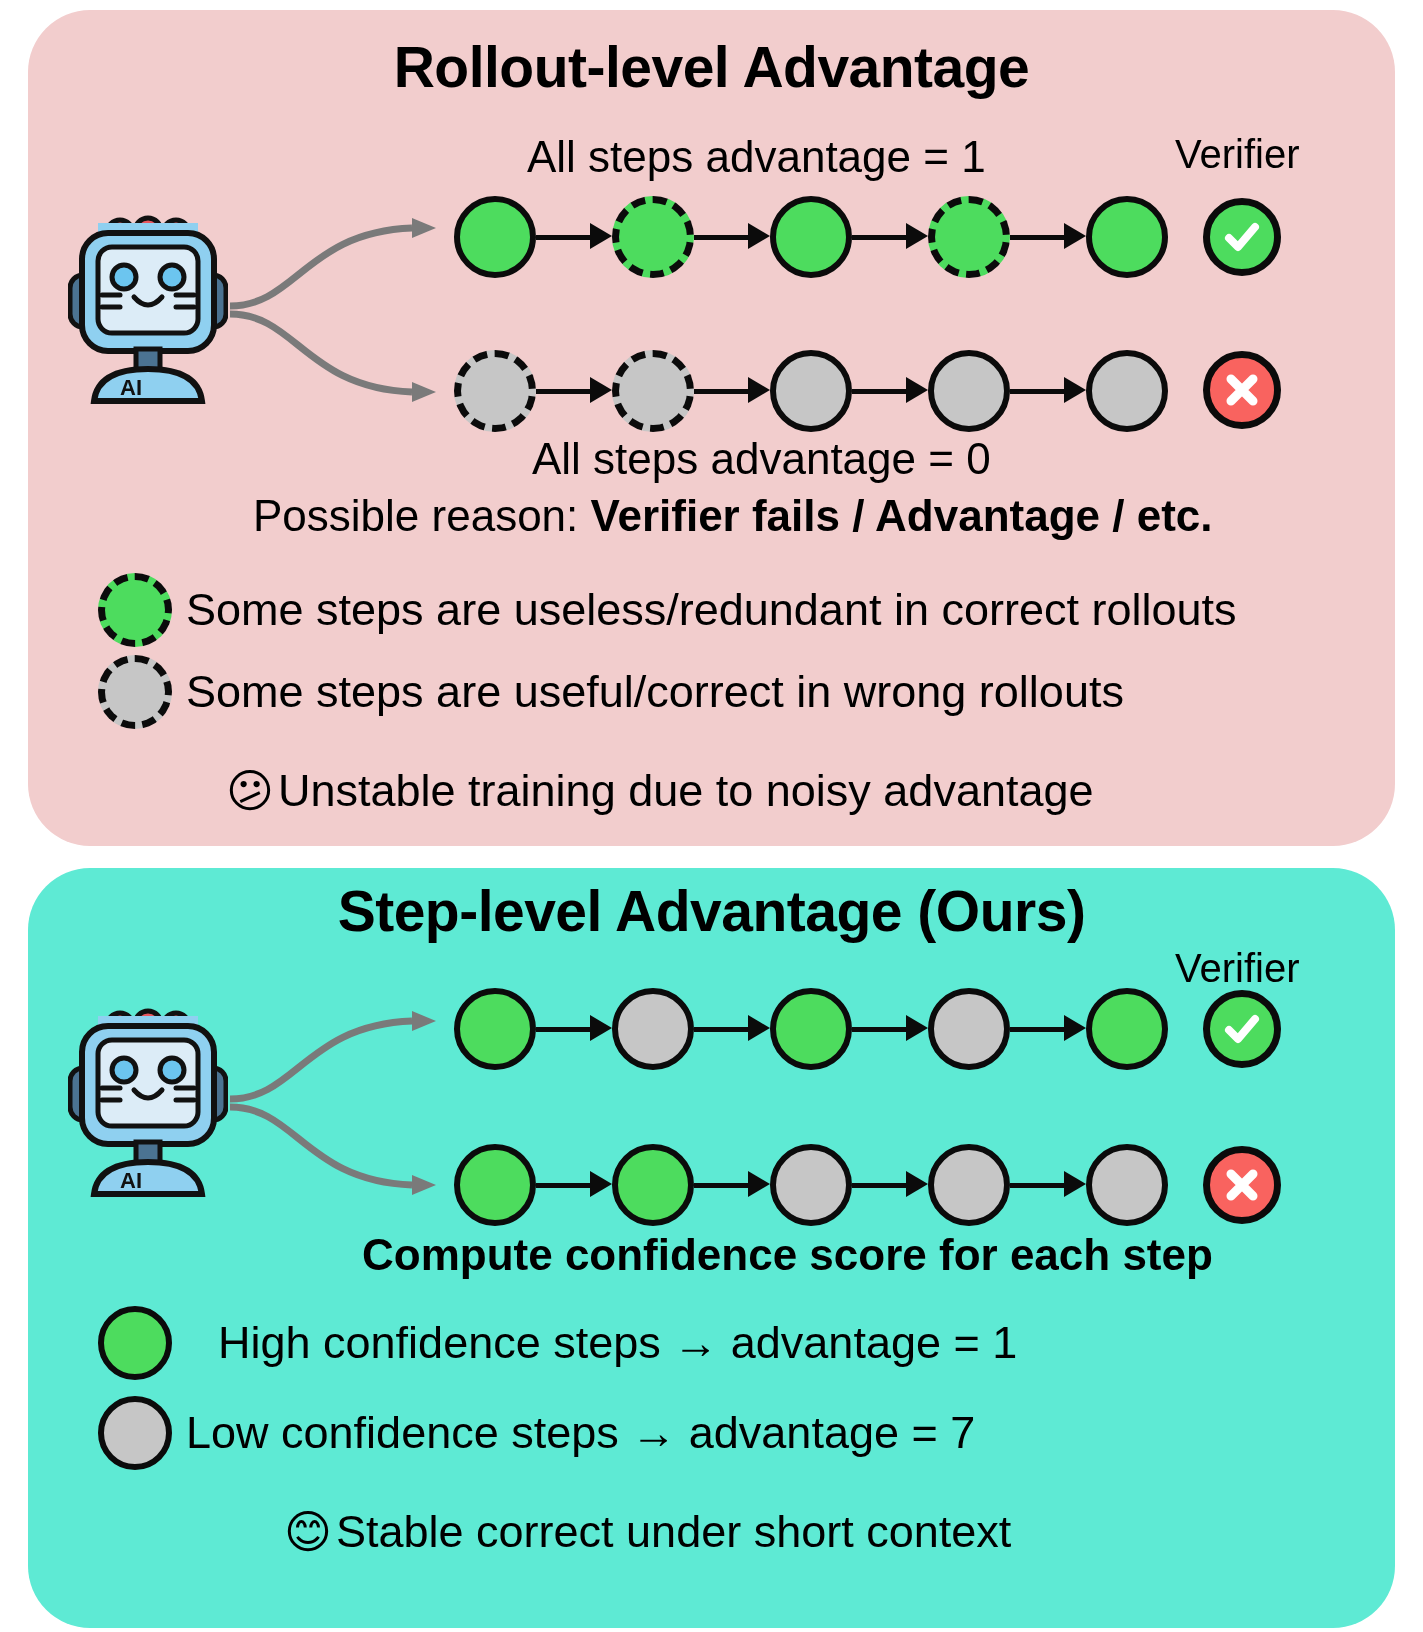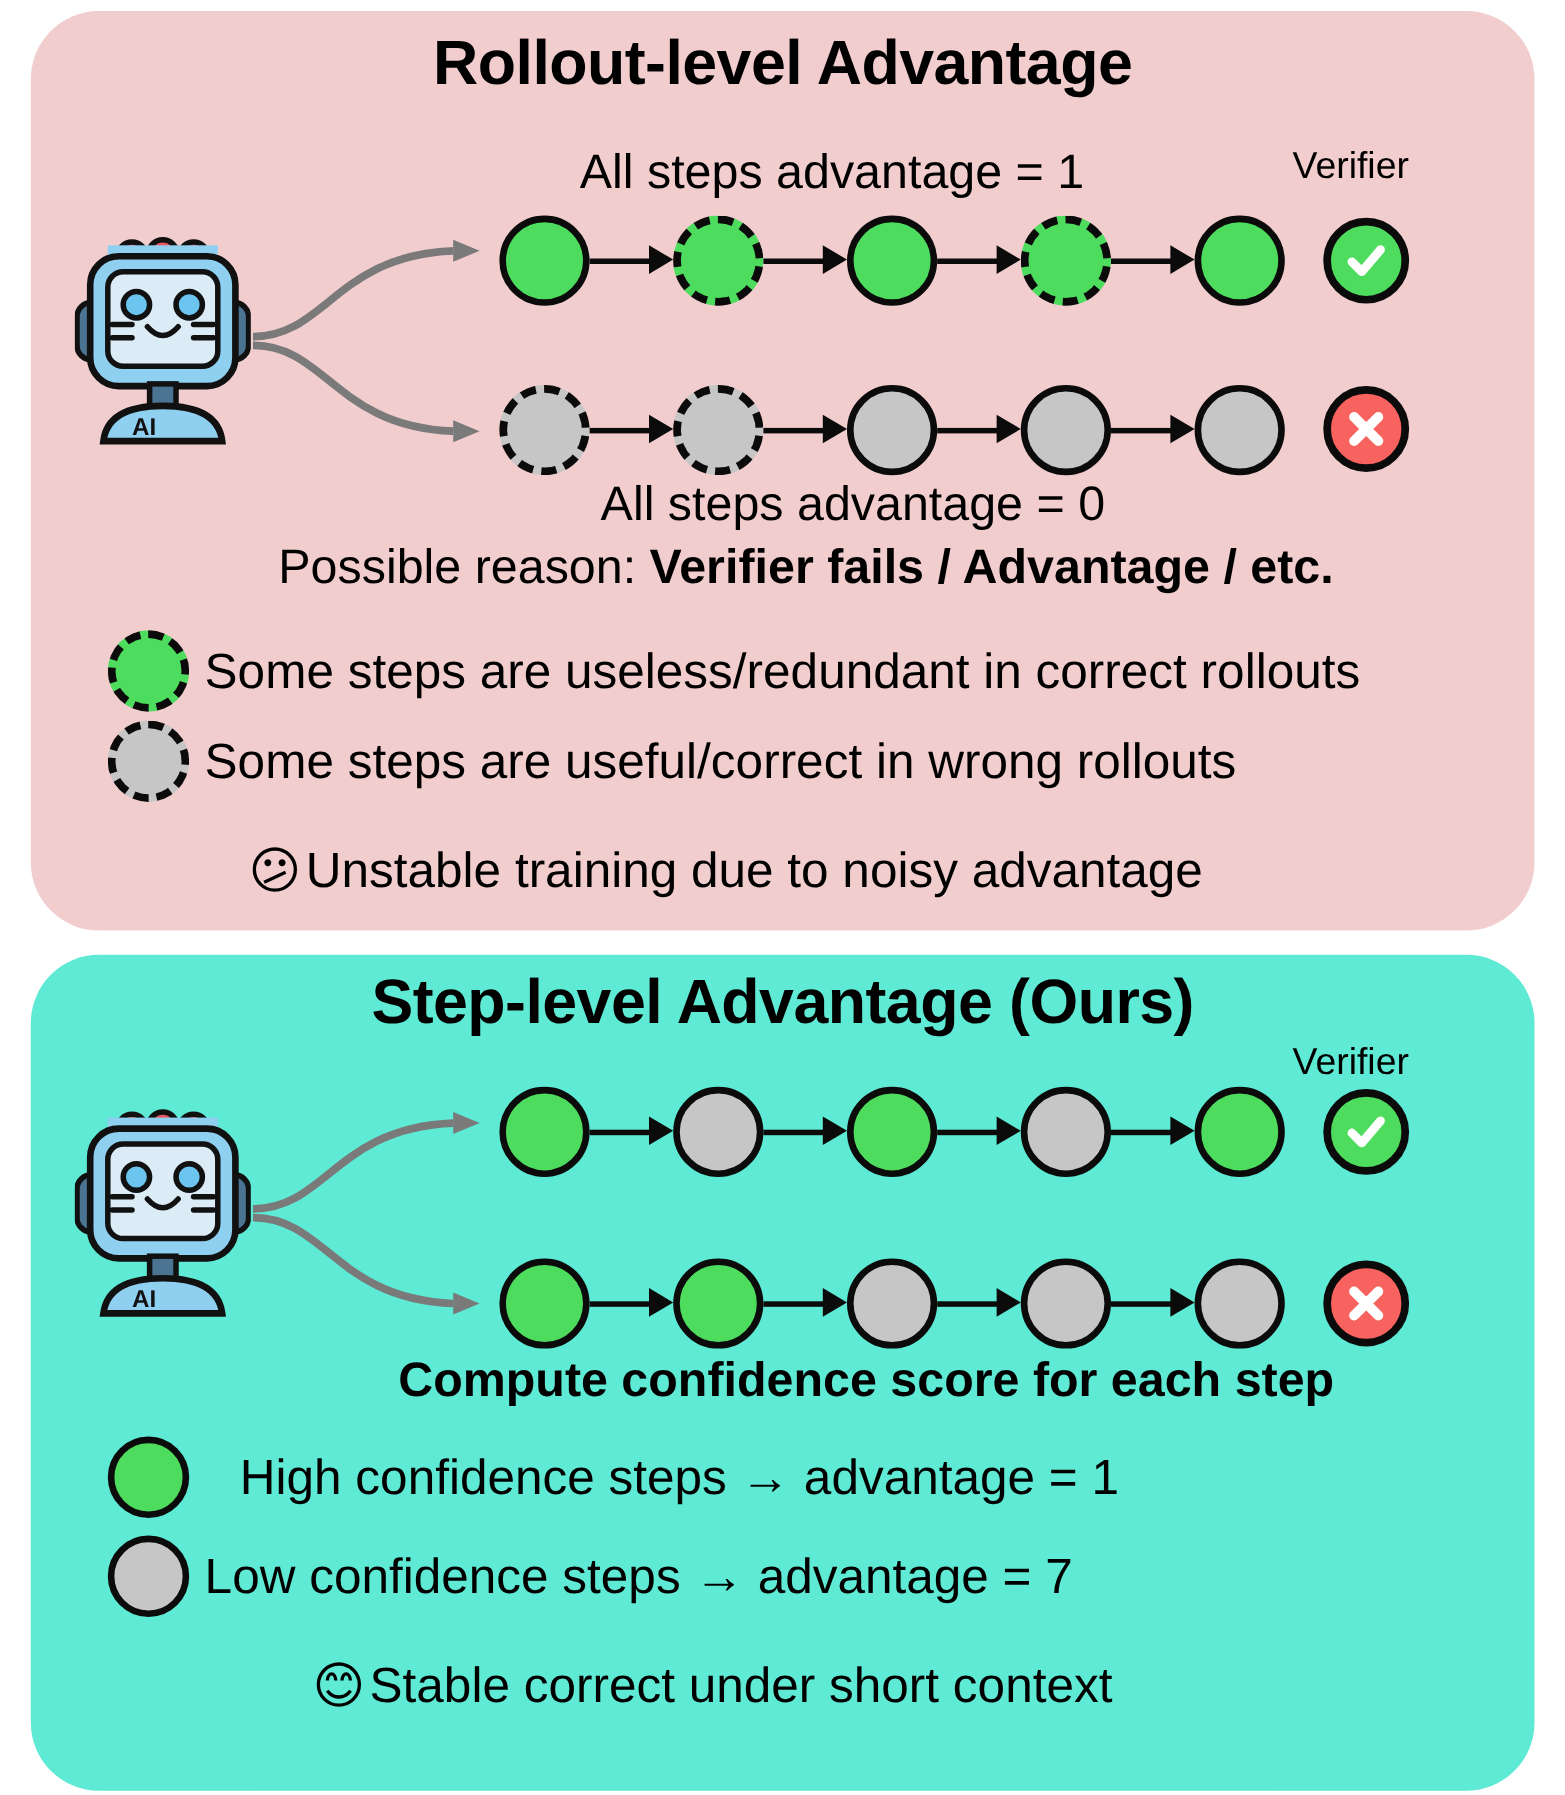--- a/index.html
+++ b/index.html
@@ -12,25 +12,25 @@
     position:absolute;left:28px;width:1367px;
     border-radius:62px;box-sizing:border-box;
   }
   #panel-rollout{top:10px;height:836px;background:#f2cdcd;}
   #panel-step{top:868px;height:760px;background:#5eead4;}
 
   .panel-title{
     text-align:center;font-weight:bold;color:#000;
     letter-spacing:-0.5px;
   }
-  #panel-rollout .panel-title{font-size:57px;margin-top:14px;}
+  #panel-rollout .panel-title{font-size:57px;margin-top:24px;}
   #panel-step .panel-title{font-size:57px;margin-top:10px;}
 
   .verifier-label{
-    position:absolute;font-size:34px;color:#000;white-space:nowrap;text-align:right;
+    position:absolute;font-size:40px;color:#000;white-space:nowrap;text-align:right;
   }
 
   .caption{
     position:absolute;font-size:44px;color:#000;white-space:nowrap;
   }
   .caption b{font-weight:bold;}
 
   
   .robot{position:absolute;}
 
@@ -193,21 +193,21 @@
       </div>
     <div class="node gray solid"></div>
   </div>
 
   <div class="badge bad" style="left:1175px;top:341px;">
     <svg width="44" height="44" viewBox="0 0 44 44">
       <path d="M11 11 L33 33 M33 11 L11 33" fill="none" stroke="#ffffff" stroke-width="9" stroke-linecap="round"></path>
     </svg>
   </div>
 
-  <div class="caption" style="left:518px;top:424px;">All steps advantage = 0</div>
+  <div class="caption" style="left:504px;top:424px;">All steps advantage = 0</div>
 
   <div class="caption" style="left:225px;top:481px;">
     <span>Possible reason: </span><b>Verifier fails / Advantage / etc.</b>
   </div>
 
   <div class="legend-row" style="left:70px;top:563px;">
     <div class="legend-dot green dashed"></div>
     <span class="legend-text">Some steps are useless/redundant in correct rollouts</span>
   </div>
 

